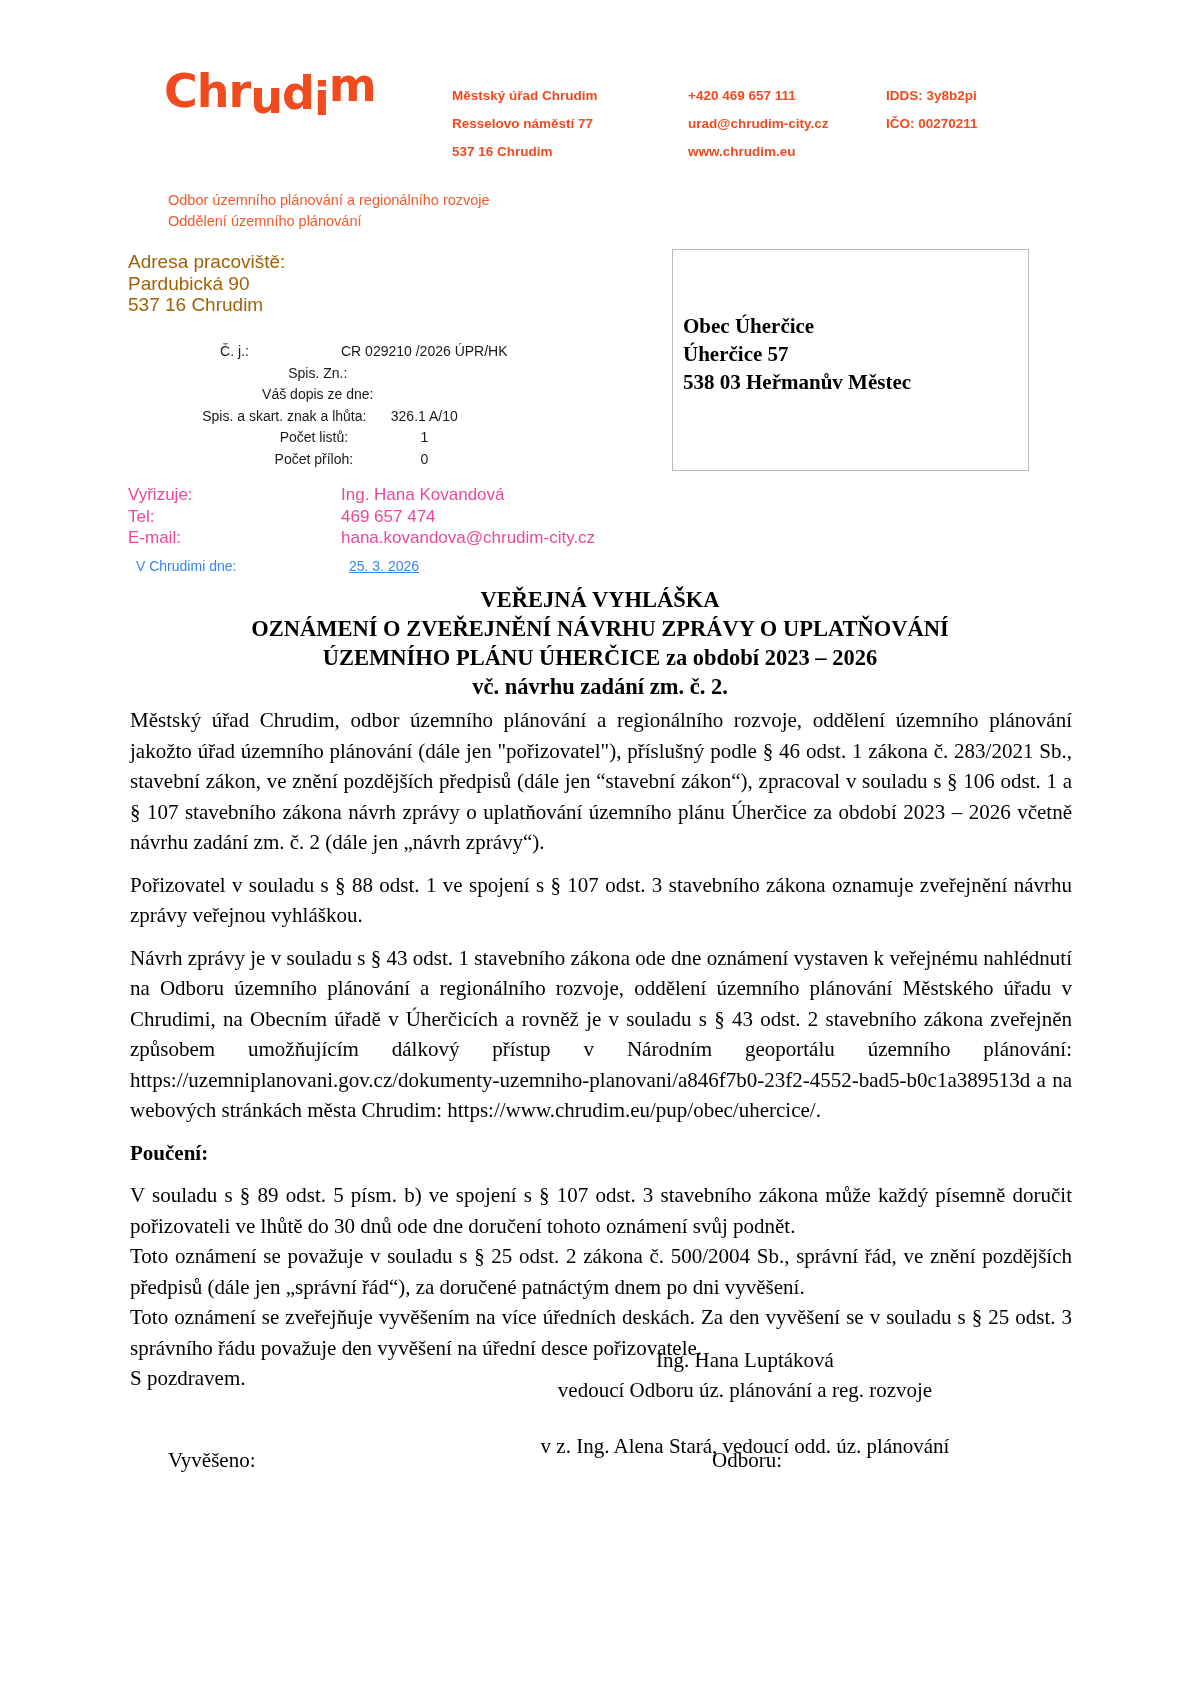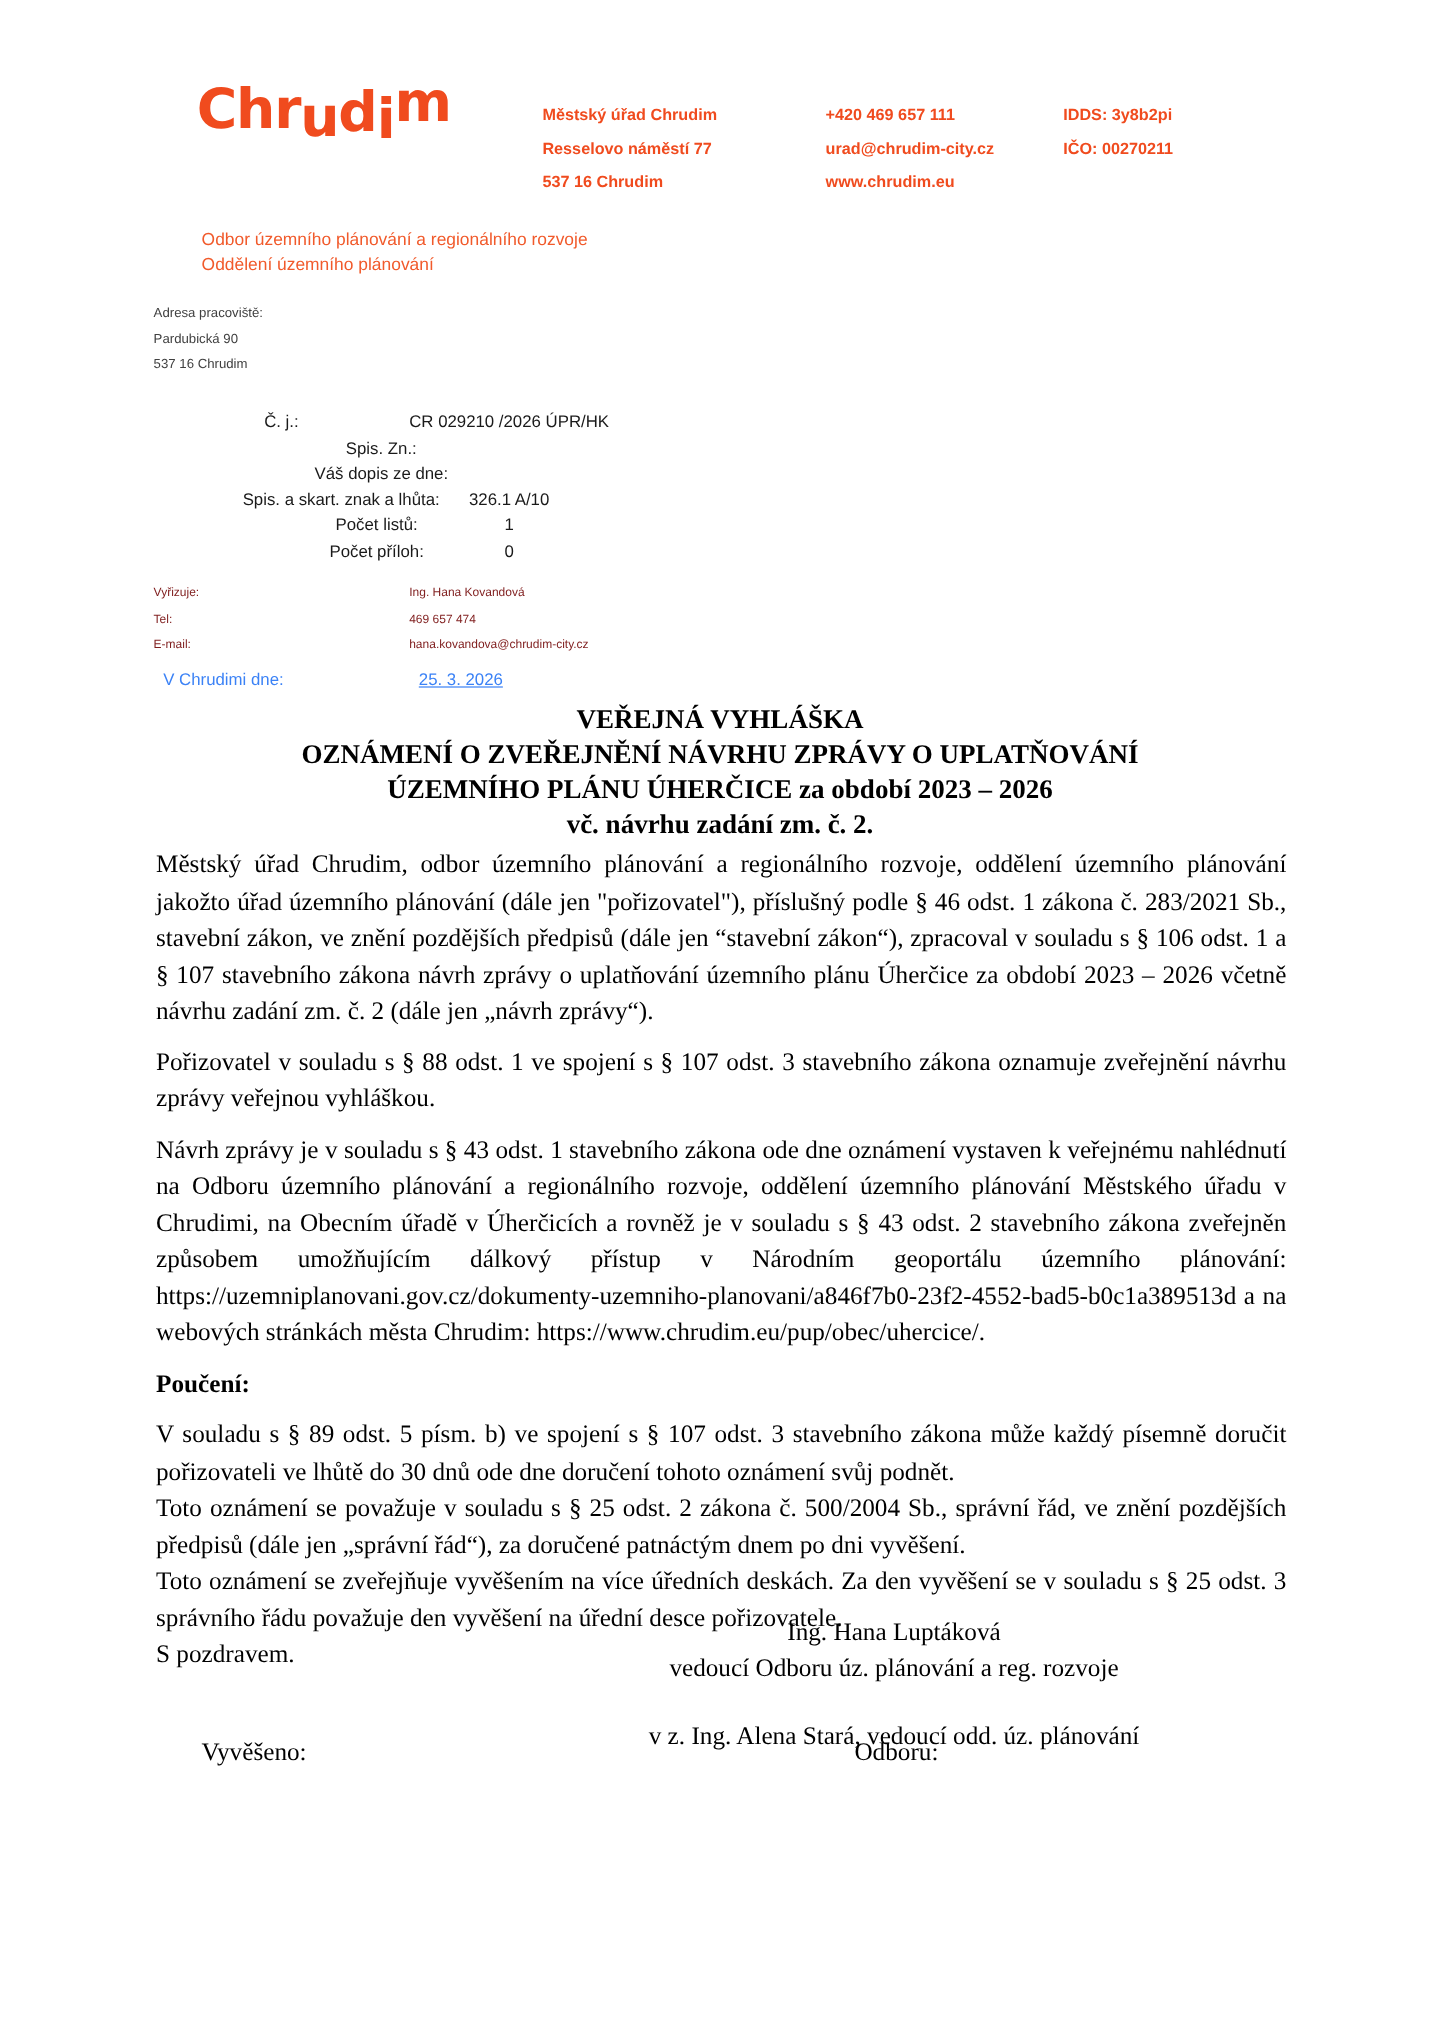--- a/index.html
+++ b/index.html
@@ -48,44 +48,44 @@
     font-family:"Liberation Sans", sans-serif;
     font-size:14.5px;
     color:#f15a2b;
     line-height:21px;
     white-space:nowrap;
     margin-left:40px;
   }
   .worksite {
     position:absolute; left:128px; top:251px;
     font-family:"Liberation Sans", sans-serif;
-    font-size:11px;
-    color:#404040;
+    font-size:19px;
+    color:#a16207;
     line-height:21.5px;
     white-space:nowrap;
   }
 
   
   .meta {
     position:absolute; left:128px; top:341px;
     font-family:"Liberation Sans", sans-serif;
     font-size:14px;
     color:#1a1a1a;
     line-height:21.5px;
     text-align:center;
   }
   .meta .row { display:block; white-space:nowrap; }
   .meta .lbl { display:inline-block; width:213px; }
   .meta .val { display:inline-block; }
 
   .contact {
     position:absolute; left:128px; top:484px;
     font-family:"Liberation Sans", sans-serif;
-    font-size:10px;
-    color:#7f1d1d;
+    font-size:17px;
+    color:#ec4899;
     line-height:21.5px;
   }
   .contact .row { display:block; white-space:nowrap; }
   .contact .lbl { display:inline-block; width:213px; }
 
   .dateline {
     position:absolute; left:136px; top:556px;
     font-family:"Liberation Sans", sans-serif;
     font-size:14px;
     color:#3b82f6;
@@ -224,20 +224,27 @@
     </div>
     <div class="row">
       <span class="lbl">E-mail:</span><span class="val">hana.kovandova@chrudim-city.cz</span>
     </div>
   </div>
 
   <div class="dateline">
     <span class="lbl">V Chrudimi dne:</span><span>25. 3. 2026</span>
   </div>
 
+  <div class="recipient">
+    <div class="addr">
+      <div>Obec Úherčice</div>
+      <div>Úherčice 57</div>
+      <div>538 03 Heřmanův Městec</div>
+    </div>
+  </div>
 
   <div class="title">
     <div>VEŘEJNÁ VYHLÁŠKA</div>
     <div>OZNÁMENÍ O ZVEŘEJNĚNÍ NÁVRHU ZPRÁVY O UPLATŇOVÁNÍ</div>
     <div>ÚZEMNÍHO PLÁNU ÚHERČICE za období 2023 – 2026</div>
     <div>vč. návrhu zadání zm. č. 2.</div>
   </div>
 
   <div class="body">
     <p>Městský úřad Chrudim, odbor územního plánování a regionálního rozvoje, oddělení územního plánování jakožto úřad územního plánování (dále jen "pořizovatel"), příslušný podle § 46 odst. 1 zákona č. 283/2021 Sb., stavební zákon, ve znění pozdějších předpisů (dále jen “stavební zákon“), zpracoval v souladu s § 106 odst. 1 a § 107 stavebního zákona návrh zprávy o uplatňování územního plánu Úherčice za období 2023 – 2026 včetně návrhu zadání zm. č. 2 (dále jen „návrh zprávy“).</p>

